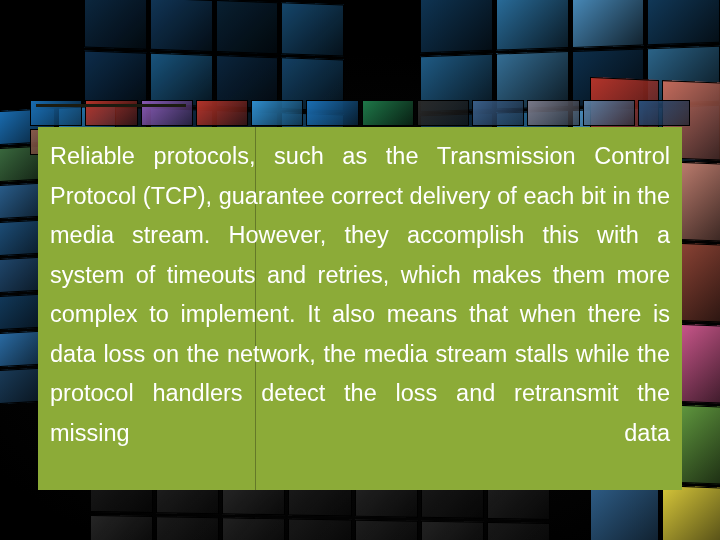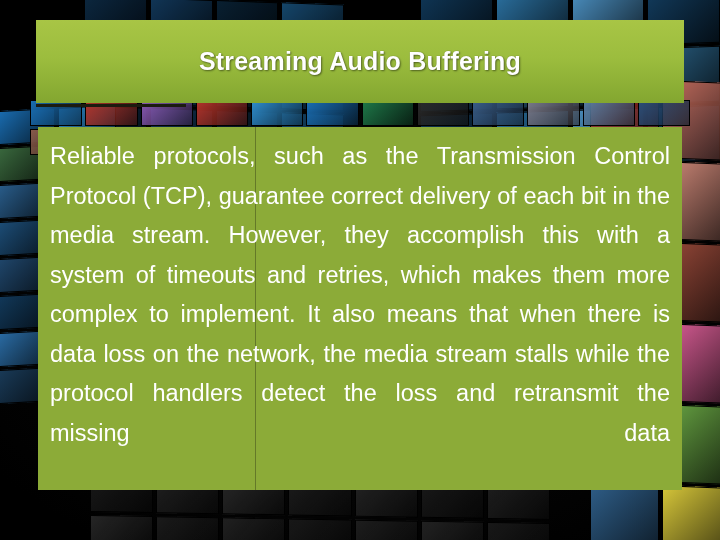--- a/index.html
+++ b/index.html
@@ -261,23 +261,20 @@
         <div class="cell" style="background: linear-gradient(135deg, rgb(42, 42, 42) 0%, rgba(0, 0, 0, 0.55) 130%);"></div>
         <div class="cell" style="background: linear-gradient(135deg, rgb(30, 30, 30) 0%, rgba(0, 0, 0, 0.55) 130%);"></div>
         <div class="cell" style="background: linear-gradient(135deg, rgb(36, 36, 36) 0%, rgba(0, 0, 0, 0.55) 130%);"></div>
         <div class="cell" style="background: linear-gradient(135deg, rgb(27, 27, 27) 0%, rgba(0, 0, 0, 0.55) 130%);"></div>
         <div class="cell" style="background: linear-gradient(135deg, rgb(33, 33, 33) 0%, rgba(0, 0, 0, 0.55) 130%);"></div>
         <div class="cell" style="background: linear-gradient(135deg, rgb(38, 38, 38) 0%, rgba(0, 0, 0, 0.55) 130%);"></div>
         <div class="cell" style="background: linear-gradient(135deg, rgb(28, 28, 28) 0%, rgba(0, 0, 0, 0.55) 130%);"></div>
       </div>
   </div>
 
-  <div id="title-box">
-    <div id="title-text">Streaming Audio Buffering</div>
-  </div>
   <div id="title-underline"></div>
 
   <div id="body-box">
     <p id="body-text">Reliable protocols, such as the Transmission Control Protocol (TCP), guarantee correct delivery of each bit in the media stream. However, they accomplish this with a system of timeouts and retries, which makes them more complex to implement. It also means that when there is data loss on the network, the media stream stalls while the protocol handlers detect the loss and retransmit the missing data</p>
   </div>
   <div id="body-seam"></div>
 
 </div>
 
 </body></html>

